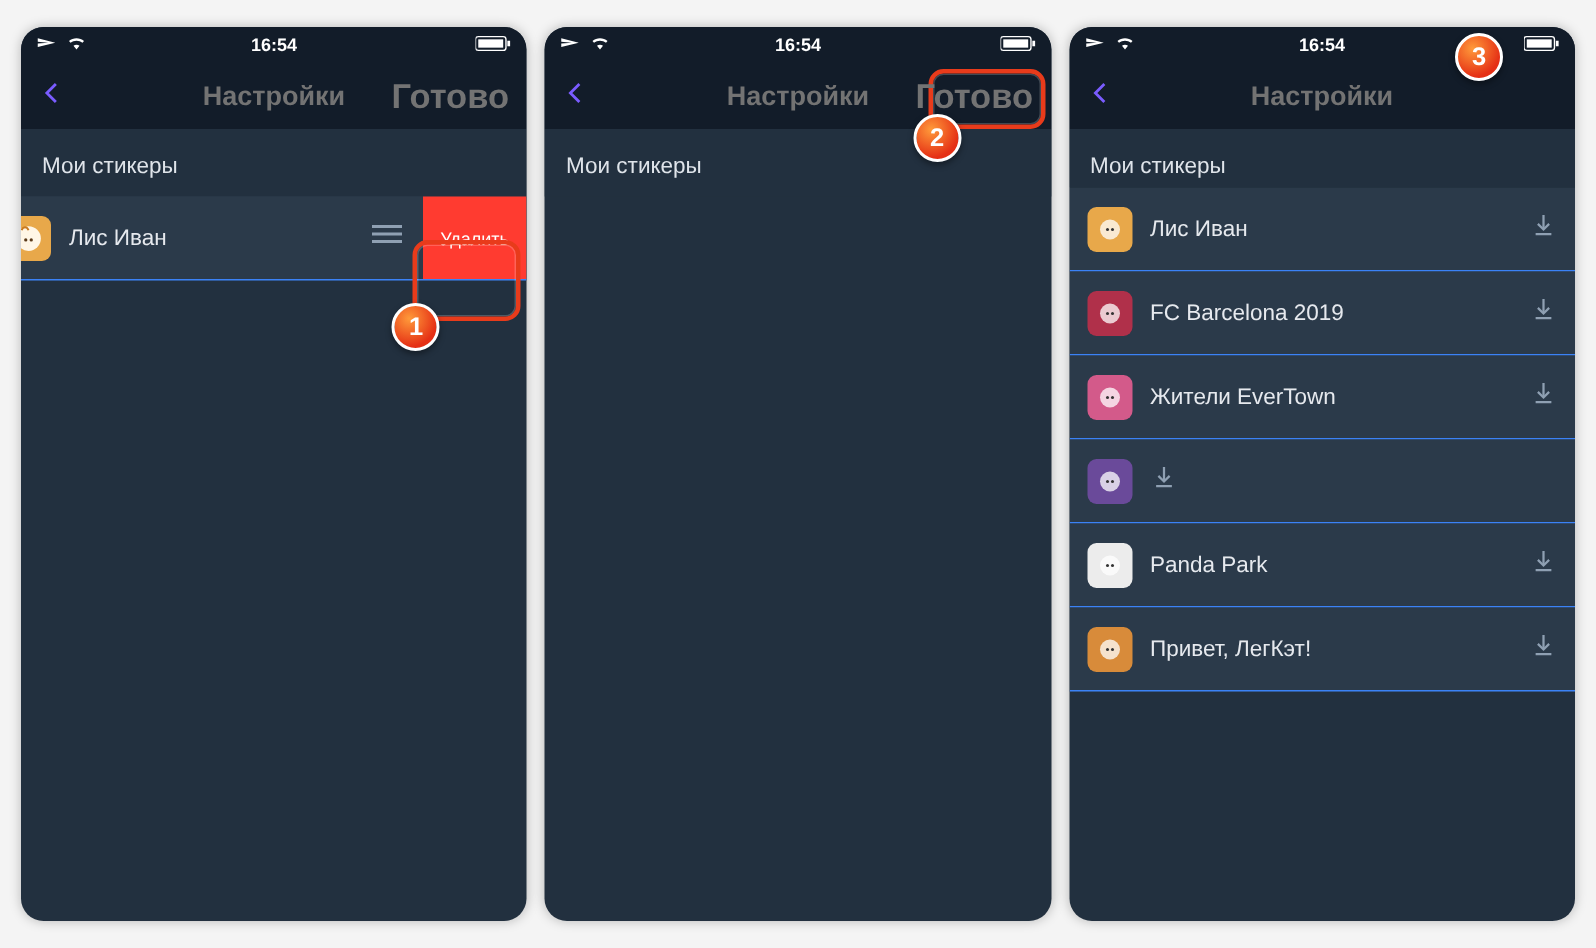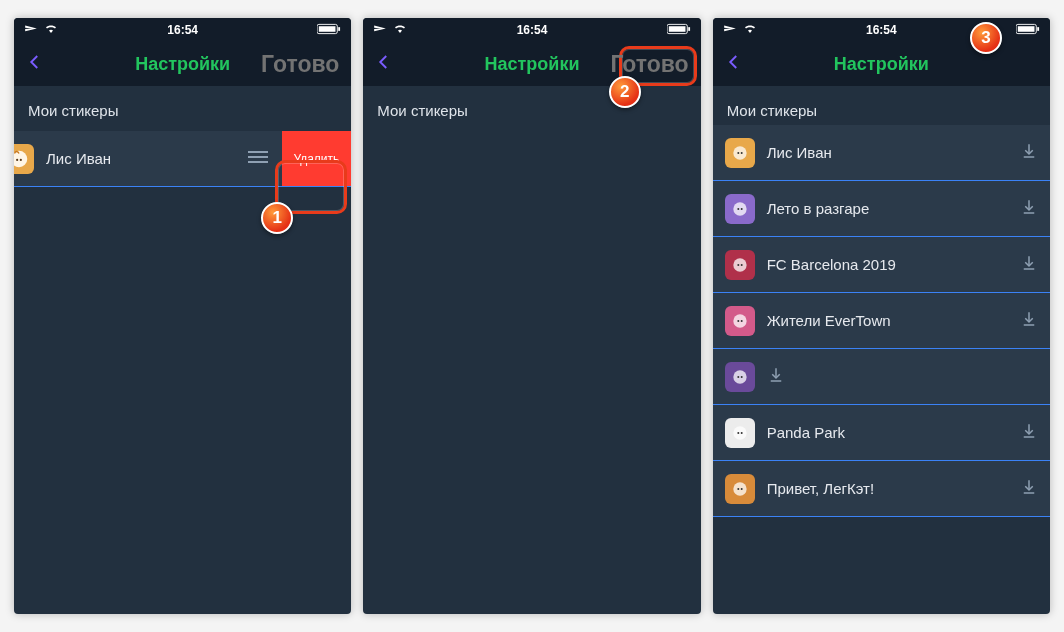--- a/index.html
+++ b/index.html
@@ -9,21 +9,21 @@
     background: #f4f4f4;
     display: flex;
     gap: 12px;
     padding: 18px 14px;
     font-family: -apple-system, "Helvetica Neue", Arial, sans-serif;
   }
   .phone {
     position: relative;
     flex: 1 1 0;
     background: #22303f;
-    border-radius: 4px;
+    border-radius: 15px;
     overflow: hidden;
     display: flex;
     flex-direction: column;
     color: #e6e9ee;
     box-shadow: 0 0 8px rgba(0,0,0,0.25);
   }
   
   .statusbar {
     height: 24px;
     background: #121c29;
@@ -41,21 +41,21 @@
     height: 44px;
     background: #121c29;
     display: flex;
     align-items: center;
     justify-content: space-between;
     padding: 0 12px;
     position: relative;
   }
   .navhdr .title {
     position:absolute; left:0; right:0; text-align:center;
-    font-size: 18px; font-weight:600; color:#22c55e;
+    font-size: 18px; font-weight:600; color:#737373;
   }
   .navhdr .back svg { stroke:#7a5cff; }
   .navhdr .done { color:#737373; font-size:23px; font-weight:700; z-index:1; }
   
   .section-hdr {
     padding: 16px 18px 12px 14px;
     font-size: 15px;
     color:#dfe4ea;
     background:#22303f;
   }
@@ -291,35 +291,20 @@
           </svg>
         </div>
         <span class="label">Лис Иван</span>
         <span class="download"><svg width="18" height="18" viewBox="0 0 24 24" fill="none" stroke-width="2">
             <path d="M12 3v12"></path>
             <path d="M7 11l5 5 5-5"></path>
             <path d="M5 20h14"></path>
           </svg></span>
       </div>
       <div class="row">
-        <div class="icon" style="background: rgb(138, 106, 203);">
-          <svg width="20" height="20" viewBox="0 0 24 24">
-            <circle cx="12" cy="12" r="8" fill="rgba(255,255,255,0.75)"></circle>
-            <circle cx="10" cy="12" r="1.2" fill="#333"></circle>
-            <circle cx="14" cy="12" r="1.2" fill="#333"></circle>
-          </svg>
-        </div>
-        <span class="label">Лето в разгаре</span>
-        <span class="download"><svg width="18" height="18" viewBox="0 0 24 24" fill="none" stroke-width="2">
-            <path d="M12 3v12"></path>
-            <path d="M7 11l5 5 5-5"></path>
-            <path d="M5 20h14"></path>
-          </svg></span>
-      </div>
-      <div class="row">
         <div class="icon" style="background: rgb(176, 48, 74);">
           <svg width="20" height="20" viewBox="0 0 24 24">
             <circle cx="12" cy="12" r="8" fill="rgba(255,255,255,0.75)"></circle>
             <circle cx="10" cy="12" r="1.2" fill="#333"></circle>
             <circle cx="14" cy="12" r="1.2" fill="#333"></circle>
           </svg>
         </div>
         <span class="label">FC Barcelona 2019</span>
         <span class="download"><svg width="18" height="18" viewBox="0 0 24 24" fill="none" stroke-width="2">
             <path d="M12 3v12"></path>

